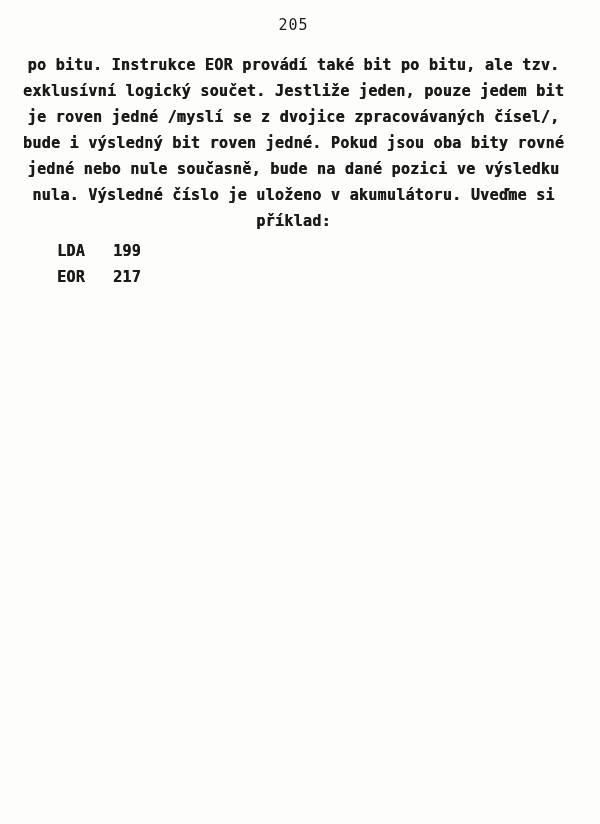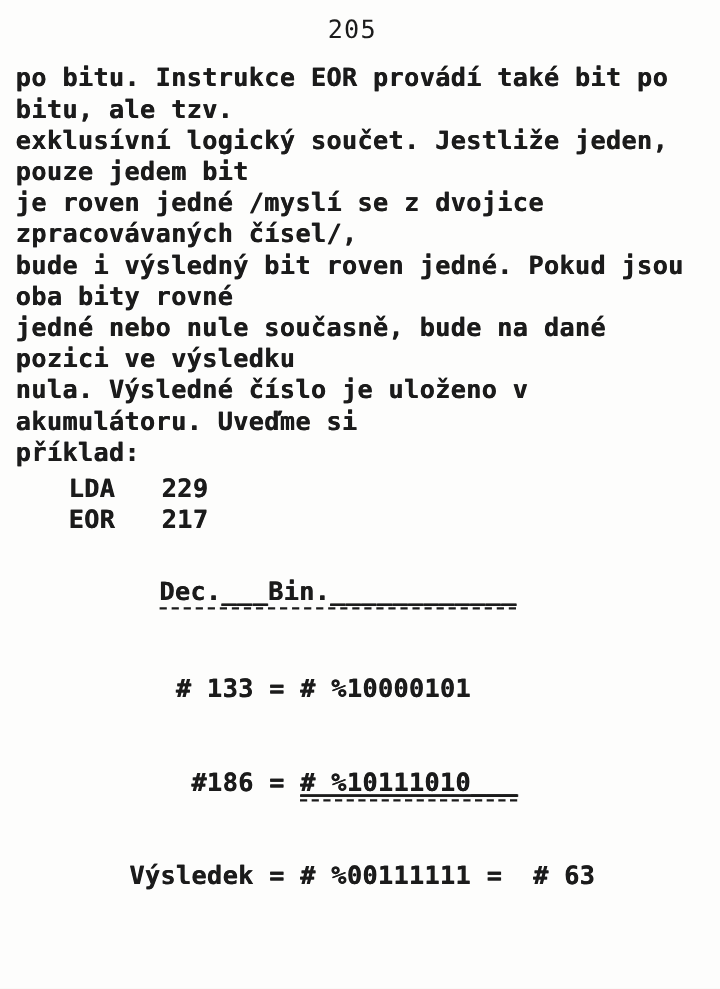--- a/index.html
+++ b/index.html
@@ -9,37 +9,38 @@
   }
   .page {
     position: relative;
     width: 600px;
     height: 824px;
     margin: 0 auto;
     background: #fdfdfc;
     color: #1b1b1b;
     font-family: "DejaVu Sans Mono", "Liberation Mono", monospace;
     font-weight: 700;
-    font-size: 21px;
+    font-size: 15px;
     line-height: 26px;
     letter-spacing: 0.3px;
     box-sizing: border-box;
     padding: 12px 26px 0 13px;
     overflow: hidden;
     text-shadow: 0.4px 0 0 currentColor;
   }
   .pageno {
     text-align: center;
     font-weight: 400;
     text-shadow: none;
     letter-spacing: 1px;
     margin-bottom: 14px;
   }
   .para {
     white-space: pre-wrap;
+    text-align: center;
   }
   .mono-line {
     white-space: pre;
   }
   .listing { margin: 4px 0 8px 44px; }
   .ex1 { margin: 8px 0 10px 17px; }
   .ex1 .hdr-line { margin-left: 25px; margin-bottom: 3px; }
   .ex2 { margin: 6px 0 16px 45px; }
   
   .u-dash {
@@ -63,38 +64,24 @@
 
   <div class="para">po bitu. Instrukce EOR provádí také bit po bitu, ale tzv.
 exklusívní logický součet. Jestliže jeden, pouze jedem bit
 je roven jedné /myslí se z dvojice zpracovávaných čísel/,
 bude i výsledný bit roven jedné. Pokud jsou oba bity rovné
 jedné nebo nule současně, bude na dané pozici ve výsledku
 nula. Výsledné číslo je uloženo v akumulátoru. Uveďme si
 příklad:</div>
 
   <div class="listing">
-    <div class="mono-line">LDA   229</div>
+    <div class="mono-line">LDA   199</div>
     <div class="mono-line">EOR   217</div>
   </div>
 
-  <div class="ex1">
-    <div class="mono-line hdr-line">
-      <span class="u-dash">Dec.___Bin.____________</span>
-    </div>
-    <div class="mono-line">
-      <span>   # 133 = # %10000101</span><span class="uline"></span>
-    </div>
-    <div class="mono-line">
-      <span>    #186 = </span><span class="uline"># %10111010___</span>
-    </div>
-    <div class="mono-line">
-      <span>Výsledek = # %00111111 =  # 63</span><span class="uline"></span>
-    </div>
-  </div>
 
 
   <div class="ex2">
     <div class="mono-line">
       
     </div>
 
   </div>
 
 </div>

